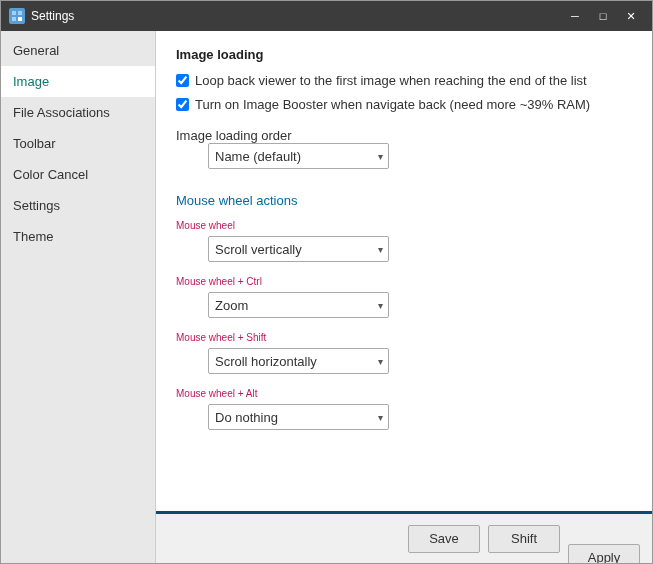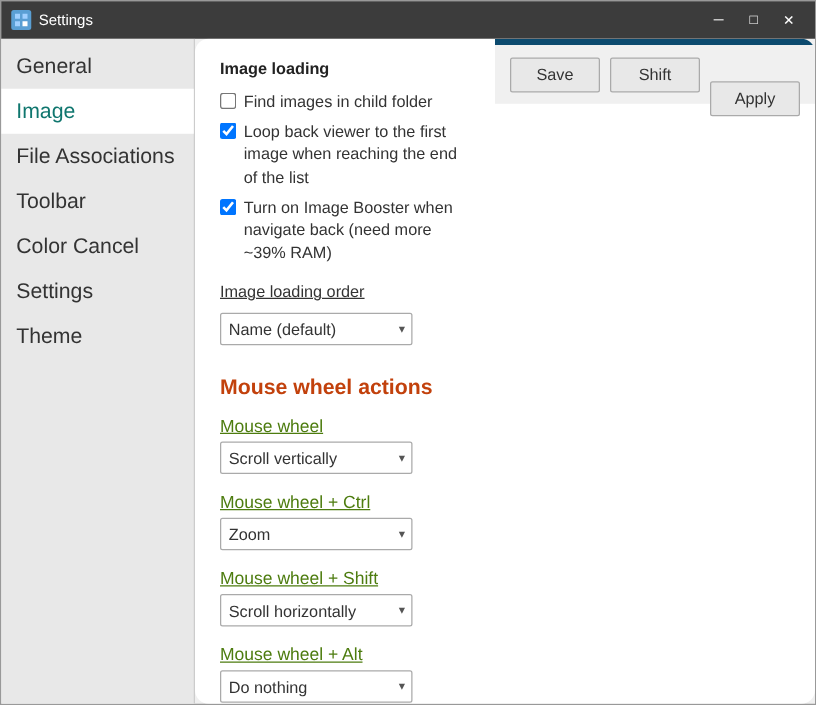--- a/index.html
+++ b/index.html
@@ -77,34 +77,34 @@
       background: #e8e8e8;
       border-right: 1px solid #ccc;
       flex-shrink: 0;
       padding-top: 4px;
     }
 
     .sidebar-item {
       padding: 8px 12px;
       cursor: pointer;
       color: #333;
-      font-size: 17px;
+      font-size: 13px;
     }
 
     .sidebar-item.active {
       background: #fff;
       color: #0f766e;
     }
 
     .main-area {
       flex: 1;
       display: flex;
+      flex-direction: column;
       background: #fff;
       overflow: hidden;
-      border-radius: 11px;
     }
 
     .scrollable-content {
       flex: 1;
       overflow-y: auto;
       padding: 16px 20px;
     }
 
     .scrollable-content::-webkit-scrollbar {
       width: 14px;
@@ -147,27 +147,27 @@
     }
 
     .field-group {
       margin-top: 14px;
       margin-bottom: 4px;
     }
 
     .field-label {
       font-size: 13px;
       color: #333;
-      margin-bottom: 10px;
-      text-decoration: underline;
+      margin-bottom: 0;
     }
 
     .select-wrapper {
       position: relative;
-      width: 154px;
+      width: 181px;
+      margin-left: 32px;
     }
 
     select {
       width: 100%;
       height: 26px;
       padding: 2px 24px 2px 6px;
       appearance: none;
       background: #fff;
       border: 1px solid #aaa;
       border-radius: 2px;
@@ -184,41 +184,40 @@
       pointer-events: none;
       font-size: 10px;
       color: #555;
     }
 
     .section-gap {
       height: 20px;
     }
 
     .mouse-section-title {
-      font-weight: 700;
-      font-size: 17px;
+      font-weight: 400;
+      font-size: 13px;
       margin-bottom: 12px;
-      color: #c2410c;
+      color: #0369a1;
     }
 
     .mouse-field {
       margin-bottom: 14px;
     }
 
     .mouse-field-label {
-      font-size: 14px;
-      color: #4d7c0f;
+      font-size: 10px;
+      color: #be185d;
       margin-bottom: 5px;
-      text-decoration: underline;
     }
 
     .footer {
       height: 52px;
       background: #f0f0f0;
-      border-top: 5px solid #0c4a6e;
+      border-top: 3px solid #0c4a6e;
       display: flex;
       align-items: center;
       justify-content: flex-end;
       padding: 0 12px;
       gap: 8px;
       flex-shrink: 0;
     }
 
     .footer-btn {
       height: 28px;
@@ -269,24 +268,20 @@
       <div class="sidebar-item">Color Cancel</div>
       <div class="sidebar-item">Settings</div>
       <div class="sidebar-item">Theme</div>
     </div>
 
     <div class="main-area">
       <div class="scrollable-content">
 
         <div class="section-title">Image loading</div>
 
-        <div class="checkbox-row">
-          <input type="checkbox" id="find-child" style="">
-          <label class="checkbox-label" for="find-child">Find images in child folder</label>
-        </div>
 
 
         <div class="checkbox-row">
           <input type="checkbox" id="loop-back" checked="" style="">
           <label class="checkbox-label" for="loop-back">Loop back viewer to the first image when reaching the end of the list</label>
         </div>
 
         <div class="checkbox-row">
           <input type="checkbox" id="image-booster" checked="" style="">
           <label class="checkbox-label" for="image-booster">Turn on Image Booster when navigate back (need more ~39% RAM)</label>

